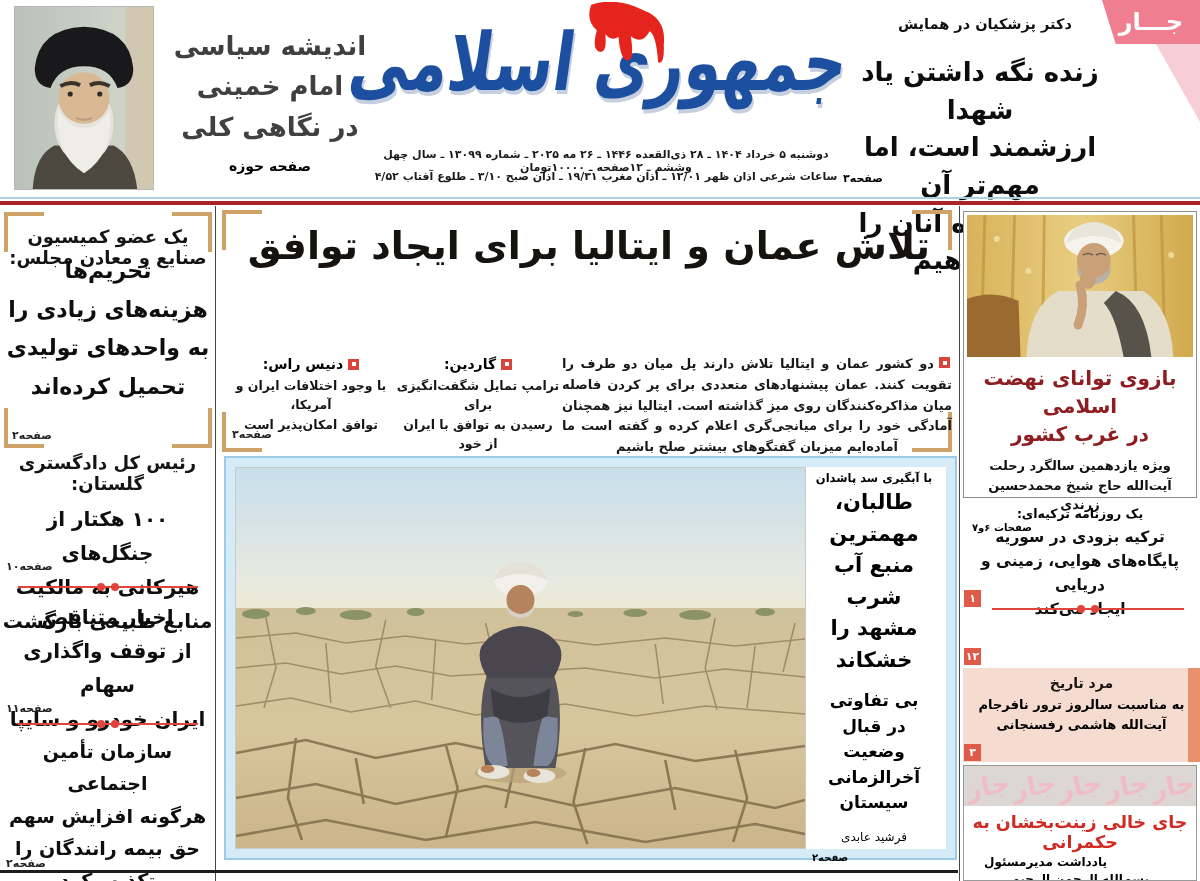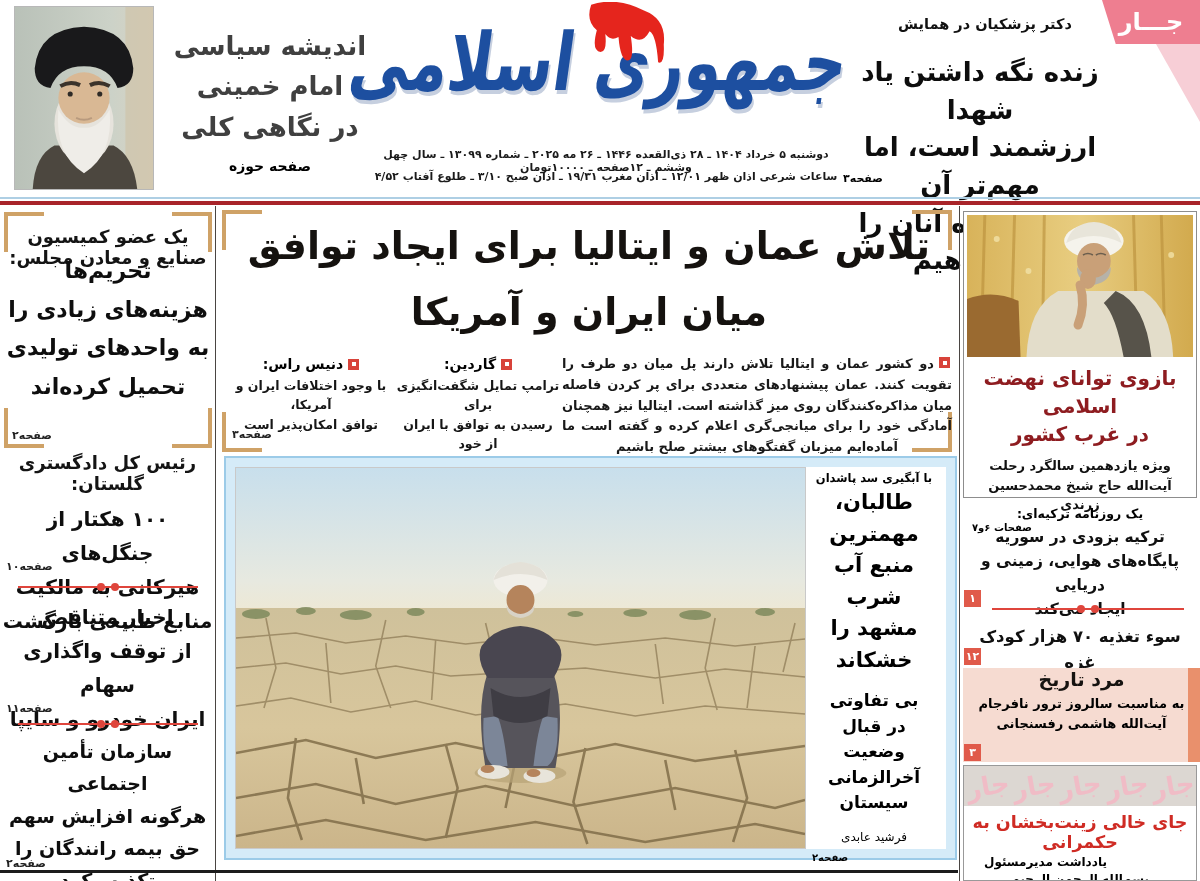--- a/index.html
+++ b/index.html
@@ -92,21 +92,21 @@
   .feat-page { margin-top:7px; font-size:10px; font-weight:bold; text-align:left; padding-left:5px; }
 
   .rc-item { left:963px; width:234px; }
   .rc-kicker { font-size:12.5px; font-weight:bold; }
   .rc-title { margin-top:4px; font-size:15.5px; font-weight:bold; line-height:1.55; color:#101010; }
   .badge { position:absolute; width:17px; height:17px; background:#e05a4a; color:#fff; font-size:11px; font-weight:bold;
            display:flex; align-items:center; justify-content:center; }
 
   .pink-box { left:963px; top:668px; width:237px; height:94px; background:#f6dbd1; }
   .pink-bar { position:absolute; left:225px; top:0; width:12px; height:94px; background:#e9906c; }
-  .pink-title { font-size:19px; font-weight:bold; color:#161310; }
+  .pink-title { padding-top:7px; font-size:14px; font-weight:bold; color:#161310; }
   .pink-sub { margin-top:4px; font-size:13px; font-weight:bold; line-height:1.5; }
 
   .note-box { left:963px; top:765px; width:234px; height:116px; border:1px solid #999; background:#fff; overflow:hidden; }
   .deco-strip { height:40px; background:#dcd7d2; overflow:hidden; display:flex; align-items:center;
                 justify-content:space-around; }
   .deco-strip span { color:#f0bcc6; font-size:26px; font-weight:bold; transform:rotate(-10deg); line-height:1; }
   .note-title { margin-top:6px; font-size:17.5px; font-weight:bold; color:#cf2b24; }
   .note-byline { margin-top:3px; font-size:12px; font-weight:bold; width:max-content; margin-right:auto; margin-left:20px; }
   .note-basmala { margin-top:3px; font-size:12px; font-weight:bold; }
 </style>
@@ -211,21 +211,20 @@
     <div class="abs pagelabel" style="left:6px; top:122px;">صفحه۲</div>
   </div>
 
   <div class="abs lead-frame gold-frame">
     <span class="tl"></span>
     <span class="tr"></span>
     <span class="bl"></span>
     <span class="br"></span>
   </div>
   <div class="abs lead-h1 ctr">تلاش عمان و ایتالیا برای ایجاد توافق</div>
-  <div class="abs lead-h2 ctr">میان ایران و آمریکا</div>
 
   <div class="abs sub-item" style="left:396px; width:164px;">
     <div class="kick-row">
       <span class="bullet"></span>
       <span>گاردین:</span>
     </div>
     <div class="txt ctr preline">ترامپ تمایل شگفت‌انگیزی برای
 رسیدن به توافق با ایران از خود
 نشان داده است</div>
   </div>
@@ -371,23 +370,20 @@
   <div class="abs rc-item" style="top:506px;">
     <div class="rc-kicker ctr">یک روزنامه ترکیه‌ای:</div>
     <div class="rc-title ctr preline">ترکیه بزودی در سوریه
 پایگاه‌های هوایی، زمینی و دریایی
 ایجاد می‌کند</div>
   </div>
   <div class="badge" style="left:964px; top:590px;">۱</div>
 
   <div class="abs red-divider" style="left:992px; top:608px; width:192px;"></div>
 
-  <div class="abs rc-item" style="top:620px;">
-    <div class="rc-title ctr" style="font-size:16.5px;">سوء تغذیه ۷۰ هزار کودک غزه</div>
-  </div>
   <div class="badge" style="left:964px; top:648px;">۱۲</div>
 
   <div class="abs pink-box">
     <div class="pink-bar"></div>
     <div class="pink-title ctr">مرد تاریخ</div>
     <div class="pink-sub ctr preline">به مناسبت سالروز ترور نافرجام
 آیت‌الله هاشمی رفسنجانی</div>
   </div>
   <div class="badge" style="left:964px; top:744px;">۳</div>
 

